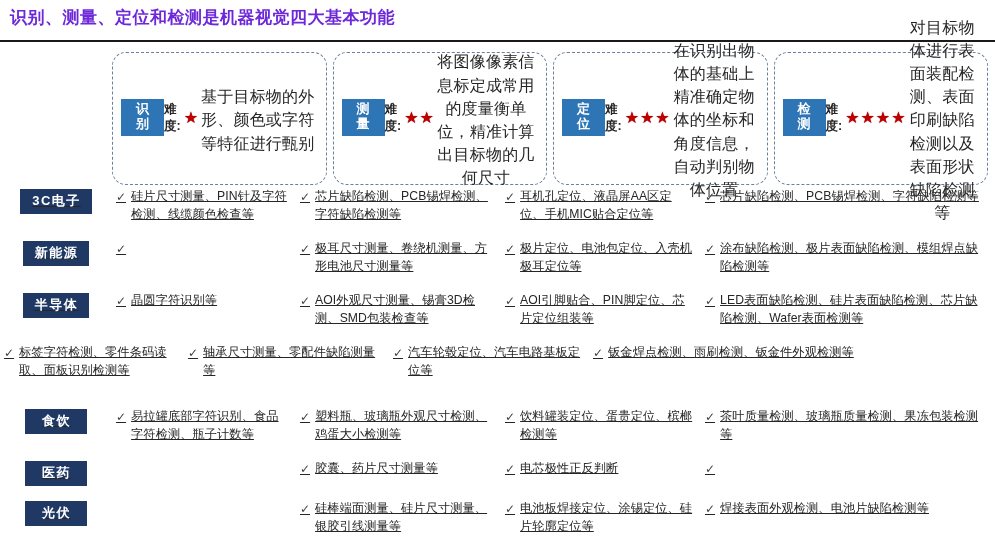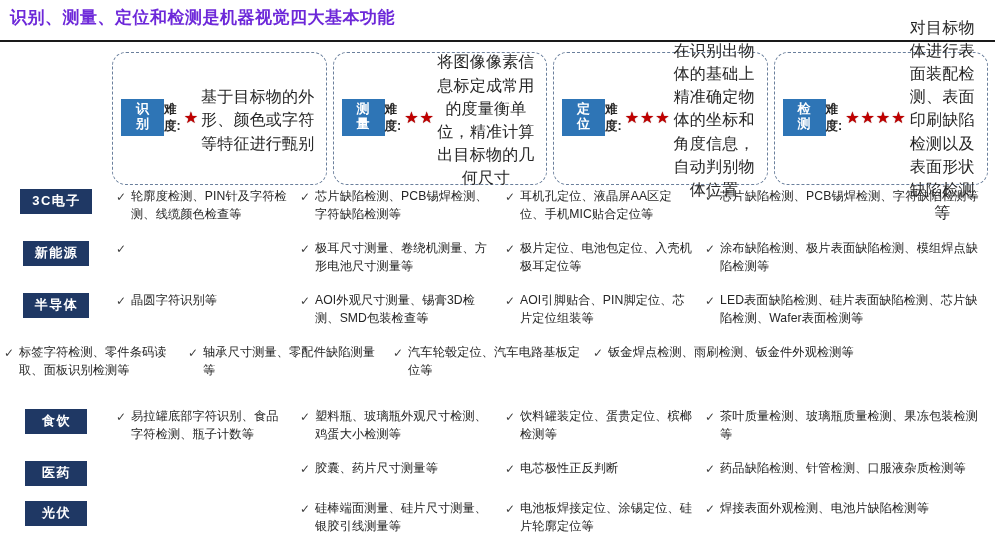--- a/index.html
+++ b/index.html
@@ -106,20 +106,21 @@
     letter-spacing: 0.2px;
   }
 
   
   .grid {
     position: absolute;
     left: 0;
     top: 188px;
     width: 995px;
     height: 369px;
+    text-decoration: underline;
   }
   .row {
     display: flex;
     width: 995px;
     align-items: flex-start;
     box-sizing: border-box;
   }
   .row-label-cell {
     width: 112px;
     flex: 0 0 112px;
@@ -226,21 +227,21 @@
     </div>
   </div>
 
 <div class="grid">
     <div class="row" style="min-height: 52px;">
       <div class="row-label-cell">
         <div class="row-label">3C电子</div>
       </div>
       <div class="cell c1">
         <span class="check">✓</span>
-        <span class="cell-text">轮廓度检测、PIN针及字符检测、线缆颜色检查等</span>
+        <span class="cell-text">硅片尺寸测量、PIN针及字符检测、线缆颜色检查等</span>
       </div>
       <div class="cell c2">
         <span class="check">✓</span>
         <span class="cell-text">芯片缺陷检测、PCB锡焊检测、字符缺陷检测等</span>
       </div>
       <div class="cell c3">
         <span class="check">✓</span>
         <span class="cell-text">耳机孔定位、液晶屏AA区定位、手机MIC贴合定位等</span>
       </div>
       <div class="cell c4">
@@ -339,21 +340,20 @@
       <div class="cell c2">
         <span class="check">✓</span>
         <span class="cell-text">胶囊、药片尺寸测量等</span>
       </div>
       <div class="cell c3">
         <span class="check">✓</span>
         <span class="cell-text">电芯极性正反判断</span>
       </div>
       <div class="cell c4">
         <span class="check">✓</span>
-        <span class="cell-text">药品缺陷检测、针管检测、口服液杂质检测等</span>
       </div>
     </div>
     <div class="row" style="min-height: 52px;">
       <div class="row-label-cell">
         <div class="row-label">光伏</div>
       </div>
       <div class="cell c1 empty">
         <span class="check">✓</span>
         <span class="cell-text"></span>
       </div>

